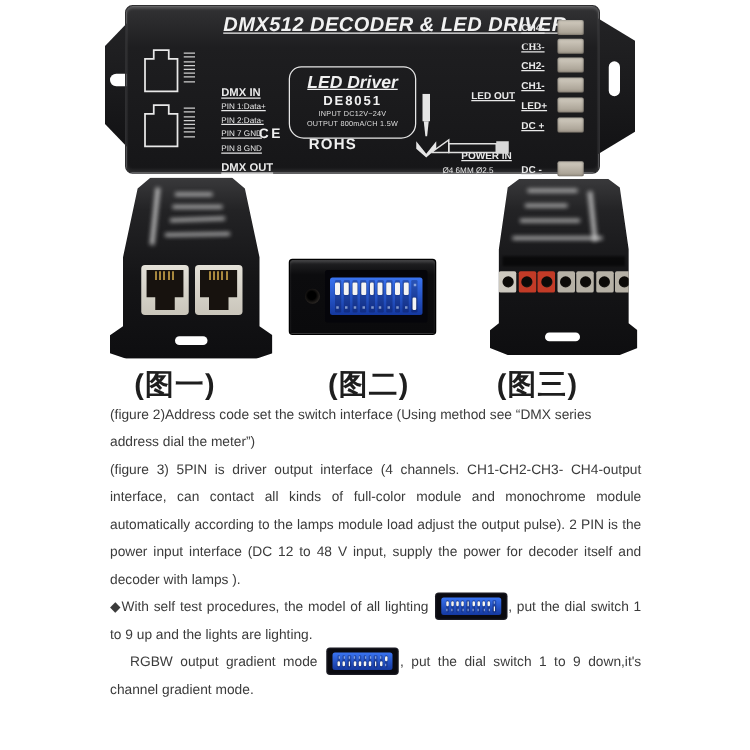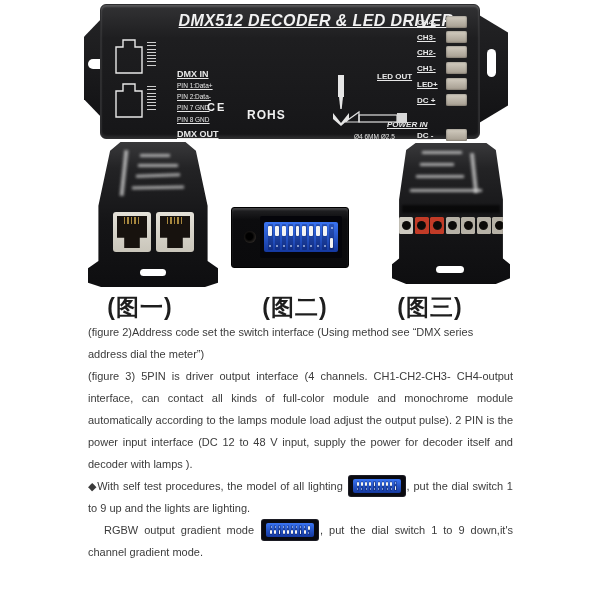--- a/index.html
+++ b/index.html
@@ -140,42 +140,48 @@
       <div class="abs dev-label lbl-9" style="left:76px;top:28px;">DMX IN</div>
       <div class="abs dev-label lbl-7" style="left:76px;top:41px;">PIN 1:Data+</div>
       <div class="abs dev-label lbl-7" style="left:76px;top:52px;">PIN 2:Data-</div>
       <div class="abs dev-label lbl-7" style="left:76px;top:63px;">PIN 7 GND</div>
       <div class="abs dev-label lbl-7" style="left:76px;top:75px;">PIN 8 GND</div>
       <div class="abs dev-label lbl-9" style="left:76px;top:88px;">DMX OUT</div>
 
       <div class="abs ce-mark" style="left:106px;top:96px;">CE</div>
       <div class="abs rohs" style="left:146px;top:103px;">ROHS</div>
 
+      <div class="abs badge">
+        <div class="badge-name">LED Driver</div>
+        <div class="badge-model">DE8051</div>
+        <div class="badge-io">INPUT DC12V~24V</div>
+        <div class="badge-io">OUTPUT 800mA/CH 1.5W</div>
+      </div>
 
       <svg class="abs" style="left:230px;top:70px;" width="20" height="52" viewBox="0 0 20 52">
         <rect x="7" y="0" width="6" height="22" fill="#e6e6e6"></rect>
         <polygon points="8,22 12,22 10.7,34 9.3,34" fill="#e6e6e6"></polygon>
         <path d="M2 38 L10 48 L18 38 L18 44 L10 51 L2 44 Z" fill="#e6e6e6"></path>
       </svg>
 
       <div class="abs dev-label lbl-8" style="left:276px;top:31px;">LED OUT</div>
-      <div class="abs dev-label lbl-8" style="left:286px;top:79px;font-style:italic;">POWER IN</div>
+      <div class="abs dev-label lbl-8" style="left:268px;top:79px;">POWER IN</div>
       <div class="abs dev-label lbl-7" style="left:253px;top:92px;text-decoration:none;">Ø4  6MM  Ø2.5</div>
 
       <svg class="abs" style="left:244px;top:101px;" width="66" height="20" viewBox="0 0 66 20">
         <polygon points="0,16 14,6 14,16" fill="none" stroke="#e0e0e0" stroke-width="1.2"></polygon>
         <rect x="14" y="9" width="38" height="7" fill="none" stroke="#e0e0e0" stroke-width="1.2"></rect>
         <rect x="52" y="7" width="10" height="10" fill="#d8d8d8"></rect>
       </svg>
 
       <div class="abs term-row" style="left:316px;top:11px;">
         <span class="term-label">CH4-</span>
         <span class="term-block"></span>
       </div>
-      <div class="abs term-row" style="left:316px;top:26px;">
+      <div class="abs term-row" style="left:316px;top:26px;font-family:Liberation Serif, serif;">
         <span class="term-label">CH3-</span>
         <span class="term-block"></span>
       </div>
       <div class="abs term-row" style="left:316px;top:41px;">
         <span class="term-label">CH2-</span>
         <span class="term-block"></span>
       </div>
       <div class="abs term-row" style="left:316px;top:57px;">
         <span class="term-label">CH1-</span>
         <span class="term-block"></span>

